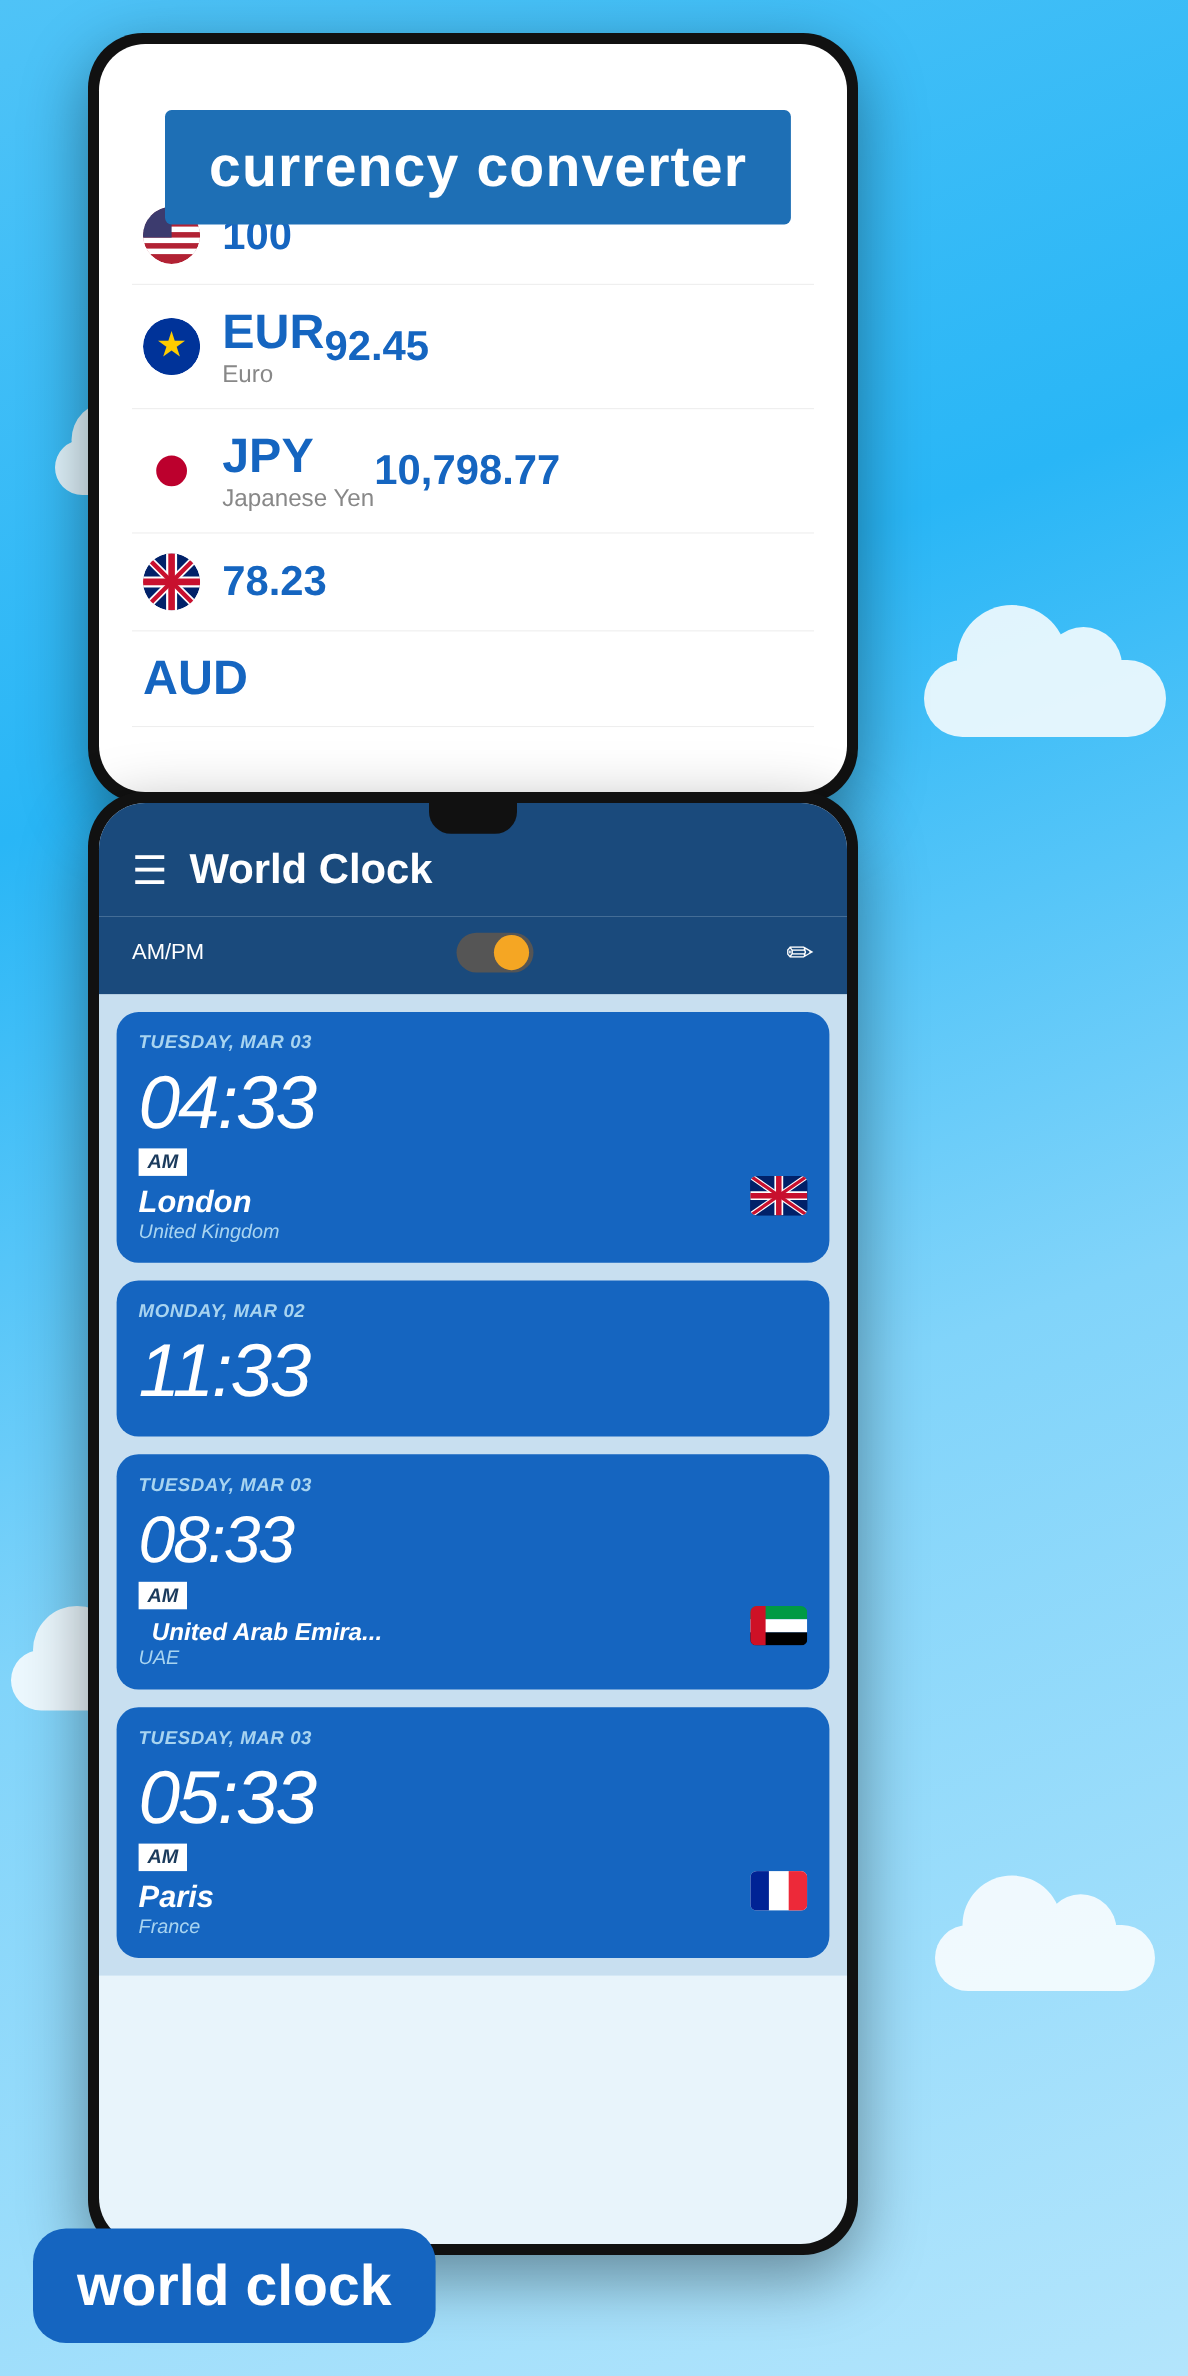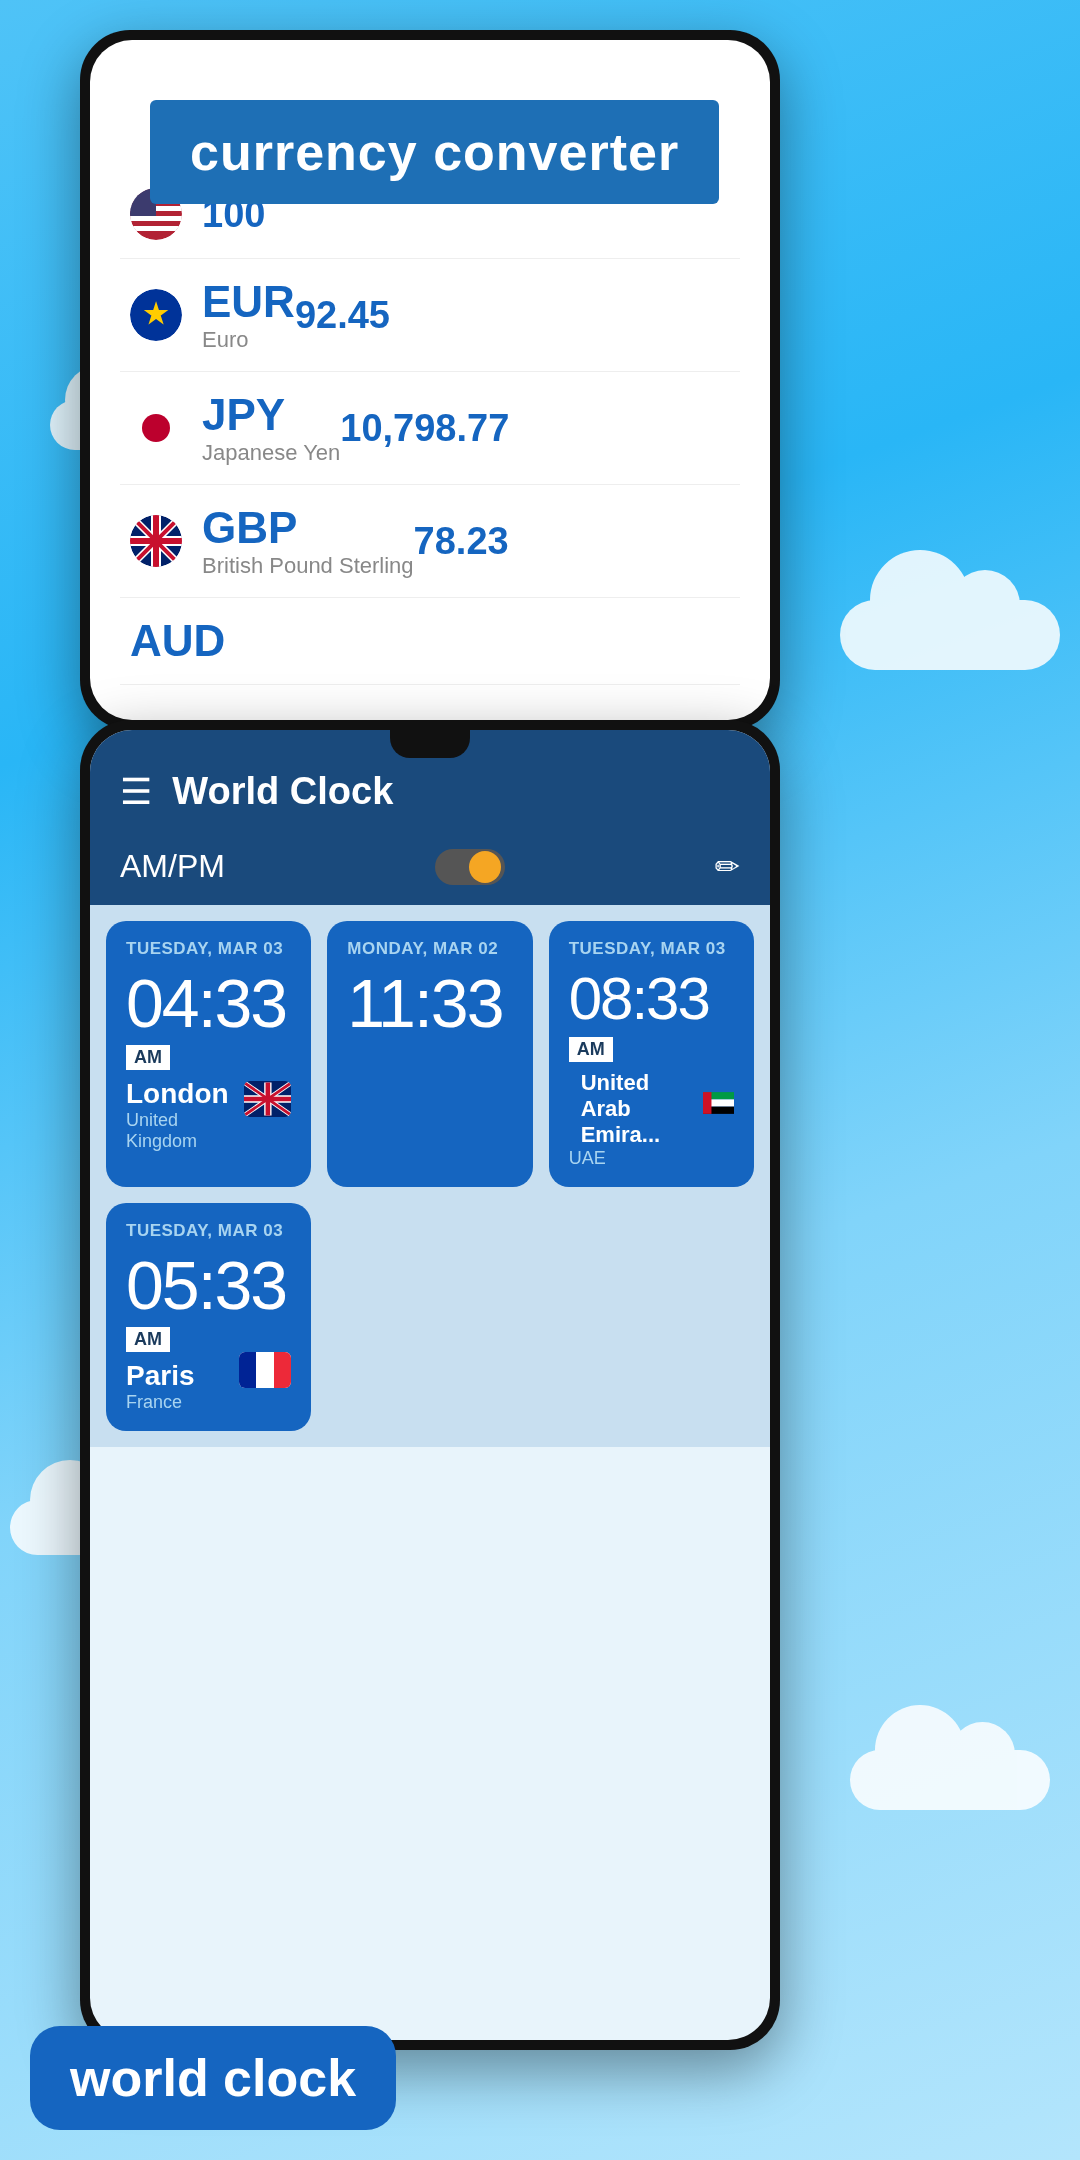--- a/index.html
+++ b/index.html
@@ -167,21 +167,21 @@
     }
     .ampm-bar {
       background: #1a4a7c;
       padding: 15px 30px 20px 30px;
       display: flex;
       align-items: center;
       justify-content: space-between;
     }
     .ampm-label {
       color: white;
-      font-size: 32px;
+      font-size: 20px;
     }
     .ampm-toggle {
       display: flex;
       align-items: center;
       gap: 10px;
     }
     .toggle-track {
       width: 70px;
       height: 36px;
       background: #555;
@@ -196,24 +196,25 @@
       position: absolute;
       top: 2px;
       right: 4px;
     }
     .edit-icon {
       color: white;
       font-size: 30px;
     }
     .clock-grid {
       display: grid;
-      grid-template-columns: 1fr 1fr 1fr;
+      grid-template-columns: 1fr;
       gap: 16px;
       padding: 16px;
       background: #c8dff0;
+      font-style: italic;
     }
     .clock-card {
       background: #1565c0;
       border-radius: 20px;
       padding: 18px 20px;
       color: white;
     }
     .clock-date {
       font-size: 17px;
       font-weight: 700;
@@ -358,24 +359,20 @@
             <line x1="52" y1="0" x2="0" y2="52" stroke="white" stroke-width="7"></line>
             <line x1="26" y1="0" x2="26" y2="52" stroke="white" stroke-width="10"></line>
             <line x1="0" y1="26" x2="52" y2="26" stroke="white" stroke-width="10"></line>
             <line x1="0" y1="0" x2="52" y2="52" stroke="#C8102E" stroke-width="4"></line>
             <line x1="52" y1="0" x2="0" y2="52" stroke="#C8102E" stroke-width="4"></line>
             <line x1="26" y1="0" x2="26" y2="52" stroke="#C8102E" stroke-width="6"></line>
             <line x1="0" y1="26" x2="52" y2="26" stroke="#C8102E" stroke-width="6"></line>
             <circle cx="26" cy="26" r="26" fill="none" clip-path="circle(26px at 26px 26px)"></circle>
           </svg>
         </div>
-        <div>
-          <span class="currency-code">GBP</span>
-          <span class="currency-name">British Pound Sterling</span>
-        </div>
         <div class="currency-value">78.23</div>
       </div>
 
       <div class="currency-item">
 
         <div>
           <span class="currency-code">AUD</span>
           
         </div>
 

